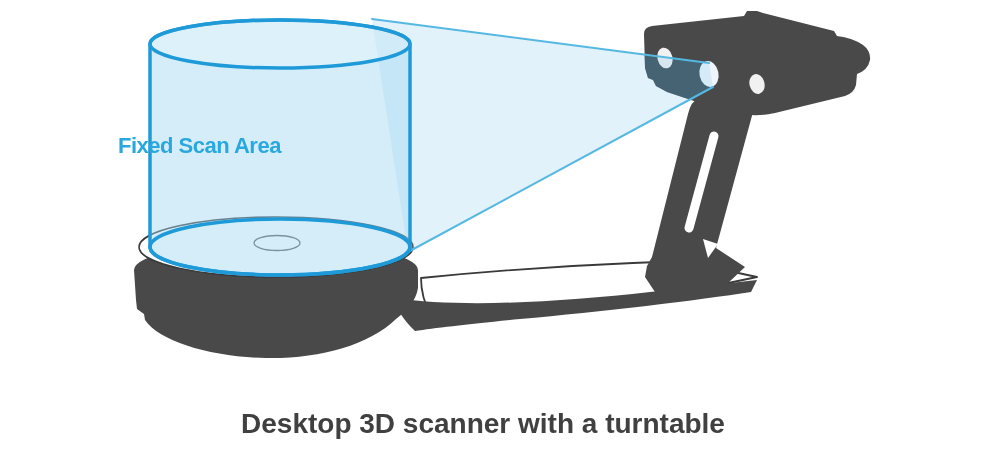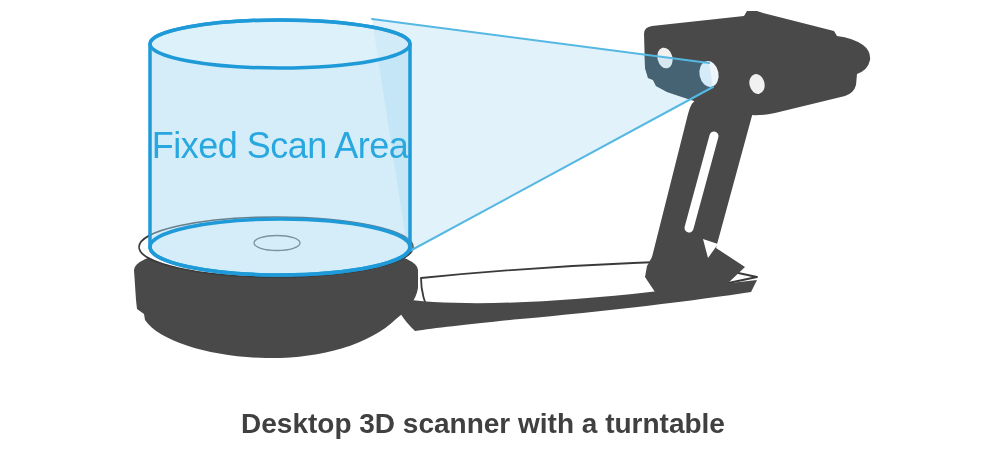--- a/index.html
+++ b/index.html
@@ -35,22 +35,21 @@
   .beam-edge{stroke:var(--beam-stroke);stroke-width:2;fill:none;stroke-linecap:round;}
   .head-tint{fill:rgba(20,55,75,0.5);}
 
   
   .cyl-body{fill:rgba(160,214,242,0.45);stroke:var(--cyl-stroke);stroke-width:3.5;stroke-linejoin:round;}
   .cyl-ellipse{fill:none;stroke:var(--cyl-stroke);stroke-width:3.5;}
   .cyl-cap{fill:rgba(255,255,255,0.22);stroke:var(--cyl-stroke);stroke-width:3.5;}
 
   .scan-label{
     position:absolute;left:118px;top:127px;width:324px;
-    text-align:center;
-    font-size:36px;font-weight:normal;letter-spacing:-0.5px;
+    font-size:22px;font-weight:bold;letter-spacing:-0.5px;
     color:var(--accent-blue);
     line-height:38px;
   }
   .caption{
     position:absolute;left:0;top:408px;width:1000px;
     text-align:center;
     transform:translateX(-17px);
     font-size:28px;font-weight:bold;
     color:var(--caption-gray);
   }

